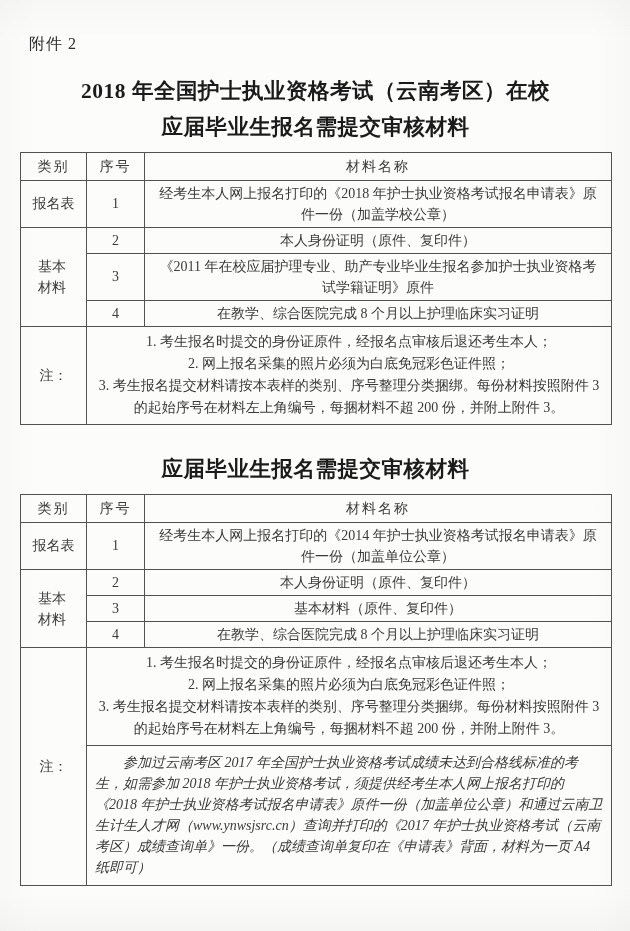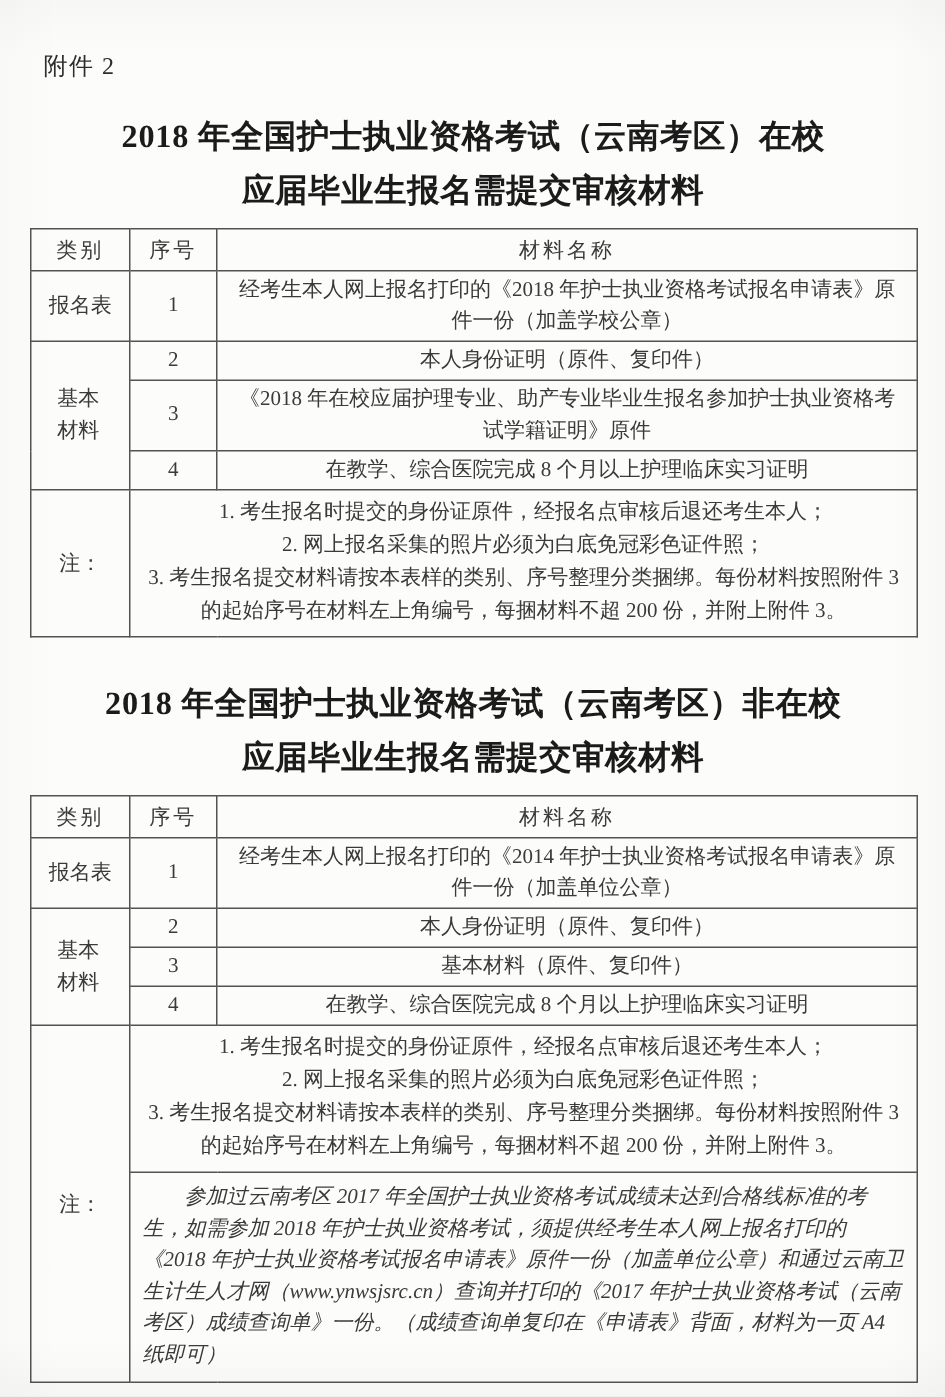--- a/index.html
+++ b/index.html
@@ -68,39 +68,38 @@
         <td class="cc">1</td>
         <td class="mat">经考生本人网上报名打印的《2018 年护士执业资格考试报名申请表》原件一份（加盖学校公章）</td>
       </tr>
       <tr class="h24">
         <td class="cc" rowspan="3"><span class="wrap2">基本材料</span></td>
         <td class="cc">2</td>
         <td class="mat">本人身份证明（原件、复印件）</td>
       </tr>
       <tr class="h45">
         <td class="cc">3</td>
-        <td class="mat">《2018 年在校应届护理专业、助产专业毕业生报名参加护士执业资格考试学籍证明》原件</td>
+        <td class="mat">《2011 年在校应届护理专业、助产专业毕业生报名参加护士执业资格考试学籍证明》原件</td>
       </tr>
       <tr class="h24">
         <td class="cc">4</td>
         <td class="mat">在教学、综合医院完成 8 个月以上护理临床实习证明</td>
       </tr>
       <tr>
         <td class="cc">注：</td>
         <td class="notes" colspan="2">
           <div class="note-line">1. 考生报名时提交的身份证原件，经报名点审核后退还考生本人；</div>
           <div class="note-line">2. 网上报名采集的照片必须为白底免冠彩色证件照；</div>
           <div class="note-line">3. 考生报名提交材料请按本表样的类别、序号整理分类捆绑。每份材料按照附件 3 的起始序号在材料左上角编号，每捆材料不超 200 份，并附上附件 3。</div>
         </td>
       </tr>
     </tbody>
   </table>
 
   <div class="doc-title second">
-    <div>2018 年全国护士执业资格考试（云南考区）非在校</div>
     <div>应届毕业生报名需提交审核材料</div>
   </div>
 
   <table class="doc">
     <colgroup>
         <col class="c1">
         <col class="c2">
         <col class="c3">
       </colgroup>
     <tbody>

